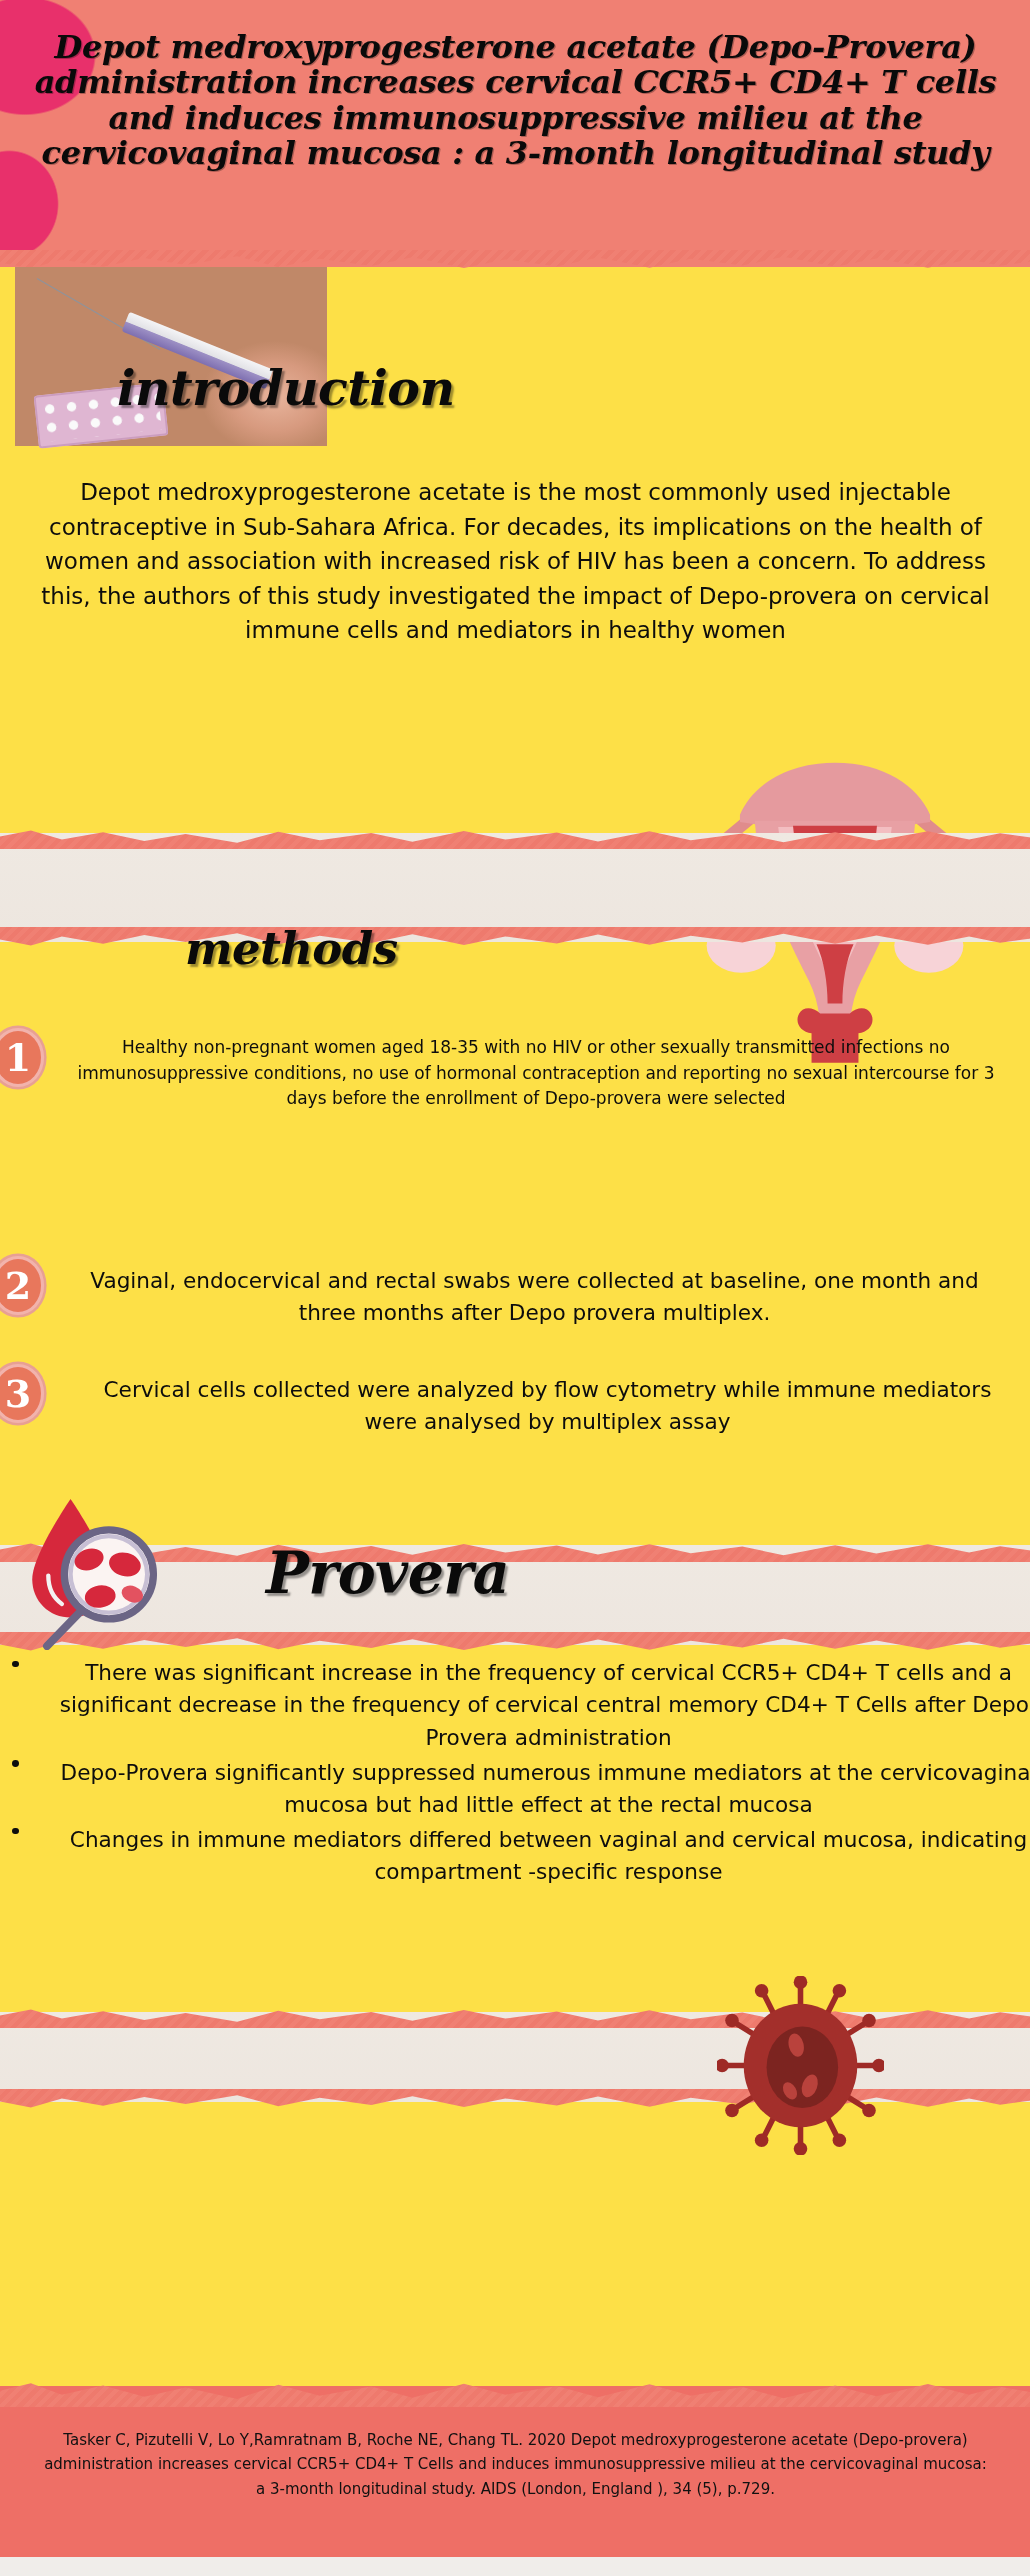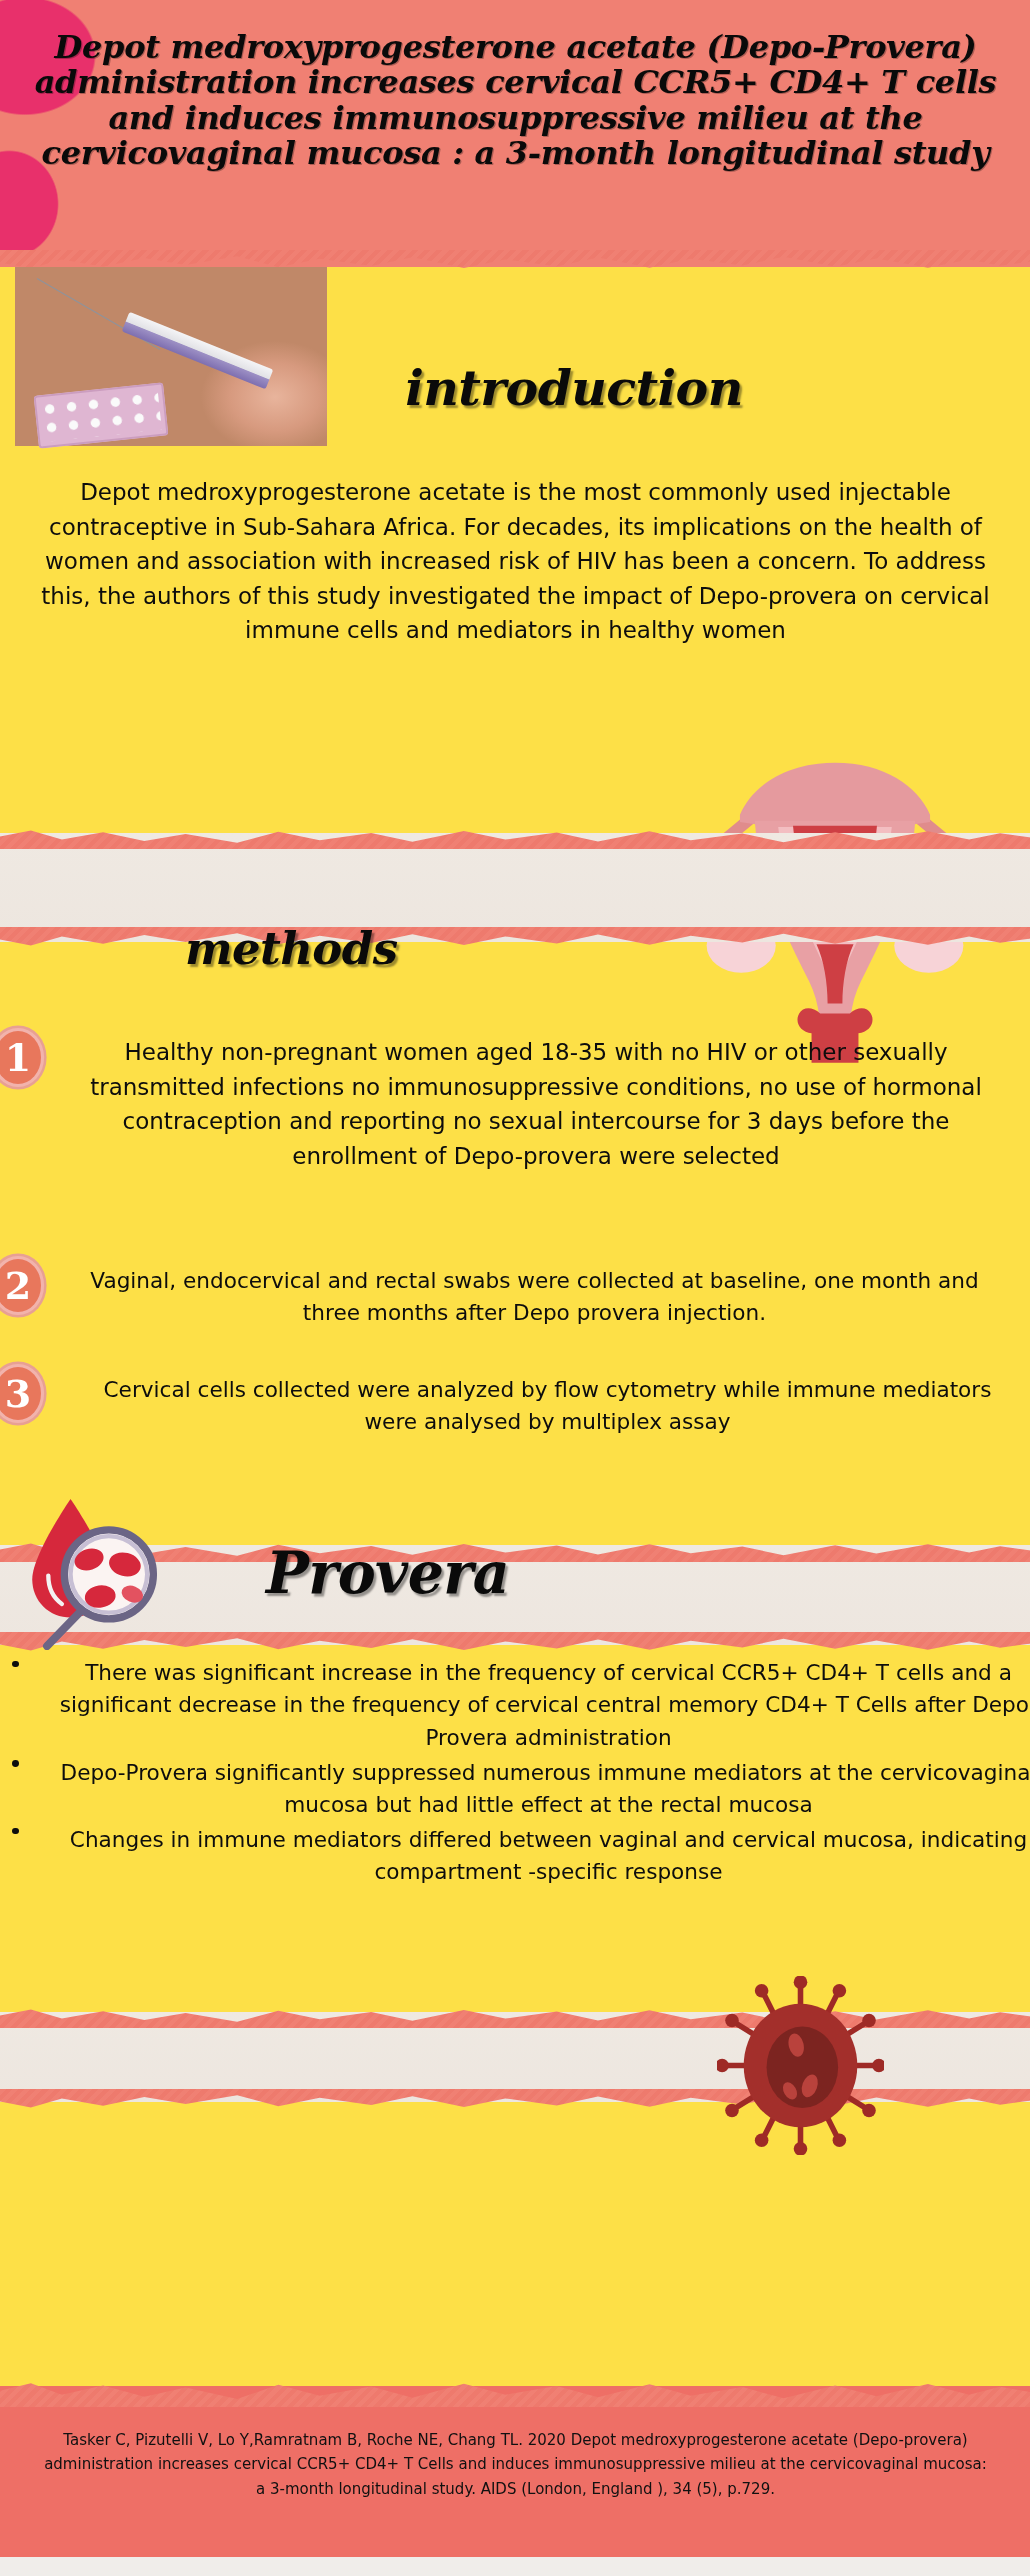--- a/index.html
+++ b/index.html
@@ -165,21 +165,21 @@
   <div class="torn-bot" style="top:250px;"></div>
 
   <h1 class="title">Depot medroxyprogesterone acetate (Depo-Provera) administration increases cervical CCR5+ CD4+ T cells and induces immunosuppressive milieu at the cervicovaginal mucosa : a 3-month longitudinal study</h1>
 
   <div class="photo">
     <div class="needle"></div>
     <div class="syringe"></div>
     <div class="pillpack"></div>
   </div>
 
-  <div class="sec-title" style="left:0;top:359px;width:100%;text-align:center;font-size:49px;padding-left:117px;box-sizing:border-box;">introduction</div>
+  <div class="sec-title" style="left:0;top:359px;width:100%;font-size:49px;padding-left:117px;box-sizing:border-box;">introduction</div>
 
   <div class="body-copy" style="left:0;top:475px;width:100%;padding:0 22px;box-sizing:border-box;font-size:23px;">Depot medroxyprogesterone acetate is the most commonly used injectable contraceptive in Sub-Sahara Africa. For decades, its implications on the health of women and association with increased risk of HIV has been a concern. To address this, the authors of this study investigated the impact of Depo-provera on cervical immune cells and mediators in healthy women</div>
 
   <svg class="deco" style="left:631px;top:748px;width:408px;height:321px;" viewBox="0 0 660 520">
     <g>
       <path d="M330 38 C268 38 222 70 196 112 L150 150 C118 176 104 224 118 268 C128 300 152 322 182 330
                C200 334 214 324 212 310 C210 296 196 292 184 288 C162 280 150 256 156 232 C160 212 176 196 196 184
                L236 160" fill="none" stroke="#E08C8C" stroke-width="19" stroke-linecap="round"></path>
       <path d="M330 38 C392 38 438 70 464 112 L510 150 C542 176 556 224 542 268 C532 300 508 322 478 330
                C460 334 446 324 448 310 C450 296 464 292 476 288 C498 280 510 256 504 232 C500 212 484 196 464 184
@@ -199,24 +199,24 @@
     </g>
   </svg>
 
   <div class="band sec-band-light" style="top:833px;height:109px;"></div>
   <div class="torn-top" style="top:828px;"></div>
   <div class="torn-bot" style="top:927px;"></div>
 
   <div class="sec-title" style="left:185px;top:922px;font-size:45px;">methods</div>
 
   <div class="badge" style="left:-5px;top:1031px;">1</div>
-  <div class="body-copy" style="left:0;top:1035px;width:100%;padding:0 34px 0 75px;box-sizing:border-box;font-size:23px;">Healthy non-pregnant women aged 18-35 with no HIV or other sexually transmitted infections no immunosuppressive conditions, no use of hormonal contraception and reporting no sexual intercourse for 3 days before the enrollment of Depo-provera were selected</div>
+  <div class="body-copy" style="left:0;top:1035px;width:100%;padding:0 34px 0 75px;box-sizing:border-box;font-size:17px;">Healthy non-pregnant women aged 18-35 with no HIV or other sexually transmitted infections no immunosuppressive conditions, no use of hormonal contraception and reporting no sexual intercourse for 3 days before the enrollment of Depo-provera were selected</div>
 
   <div class="badge" style="left:-5px;top:1259px;">2</div>
-  <div class="body-copy" style="left:0;top:1265px;width:100%;padding:0 37px 0 75px;box-sizing:border-box;font-size:21.6px;">Vaginal, endocervical and rectal swabs were collected at baseline, one month and three months after Depo provera injection.</div>
+  <div class="body-copy" style="left:0;top:1265px;width:100%;padding:0 37px 0 75px;box-sizing:border-box;font-size:21.6px;">Vaginal, endocervical and rectal swabs were collected at baseline, one month and three months after Depo provera multiplex.</div>
 
   <div class="badge" style="left:-5px;top:1367px;">3</div>
   <div class="body-copy" style="left:0;top:1374px;width:100%;padding:0 27px 0 75px;box-sizing:border-box;font-size:21.6px;margin-left:8px;">Cervical cells collected were analyzed by flow cytometry while immune mediators were analysed by multiplex assay</div>
 
   <div class="band sec-band-light" style="top:1545px;height:100px;"></div>
   <div class="torn-top" style="top:1541px;"></div>
   <div class="torn-bot" style="top:1632px;"></div>
 
   <svg class="deco" style="left:10px;top:1495px;width:173px;height:155px;" viewBox="0 0 280 250">
     <path d="M98 6 C98 6 36 96 36 136 C36 172 64 198 98 198 C132 198 160 172 160 136 C160 96 98 6 98 6 Z" fill="#D6283C"></path>

